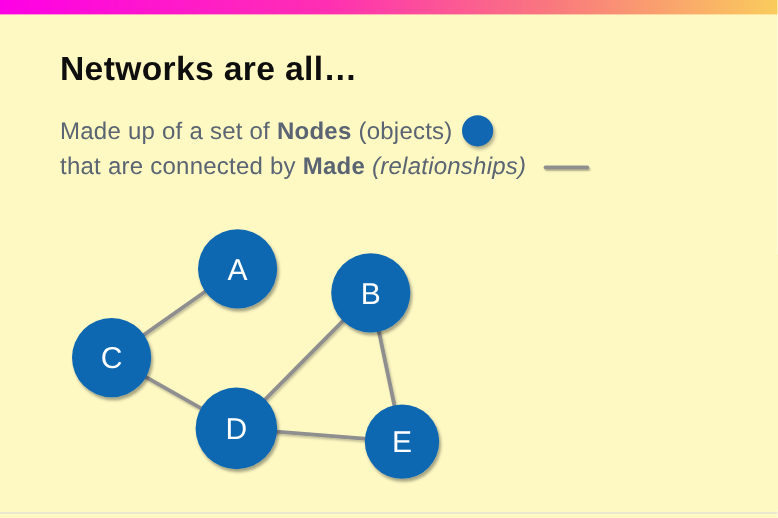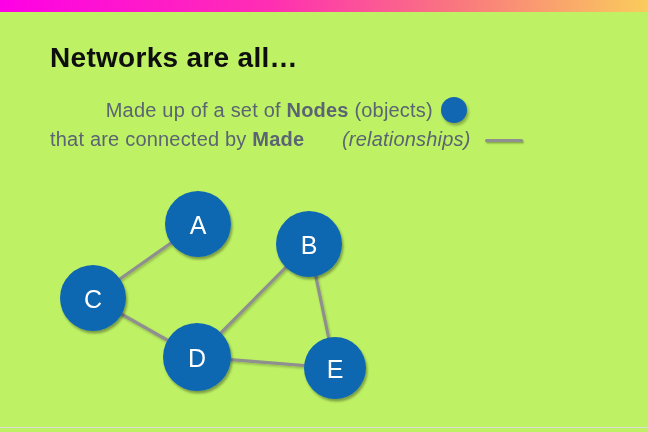--- a/index.html
+++ b/index.html
@@ -5,42 +5,42 @@
   html, body { margin: 0; padding: 0; }
   body {
     width: 648px; height: 432px;
     background: #ffffff;
     font-family: "Liberation Sans", sans-serif;
     overflow: hidden;
   }
   .slide {
     position: relative;
     width: 648px; height: 432px;
-    background: #bef264;
+    background: #fef9c3;
   }
   .gradient-bar {
     position: absolute; top: 0; left: 0;
     width: 100%; height: 12px;
   }
   .title {
     position: absolute; left: 50px; top: 44px;
     margin: 0;
     font-size: 28px; font-weight: 700;
     letter-spacing: 0.3px;
     line-height: 1;
   }
   .body-text {
     position: absolute; left: 50px; top: 96px;
     font-size: 20px;
     line-height: 29px;
     letter-spacing: 0.2px;
   }
-  .line { white-space: pre; text-align: center; }
+  .line { white-space: pre; }
   .line b { font-weight: 700; }
-  .line i { font-style: italic; margin-left: 32px; }
+  .line i { font-style: italic; }
   .node-dot {
     display: inline-block;
     width: 26px; height: 26px;
     border-radius: 50%;
     vertical-align: middle;
     margin-left: 8px;
     margin-top: -3px;
     box-shadow: 1.5px 2.5px 3px rgba(0,0,0,0.30);
   }
   .edge-dash {

